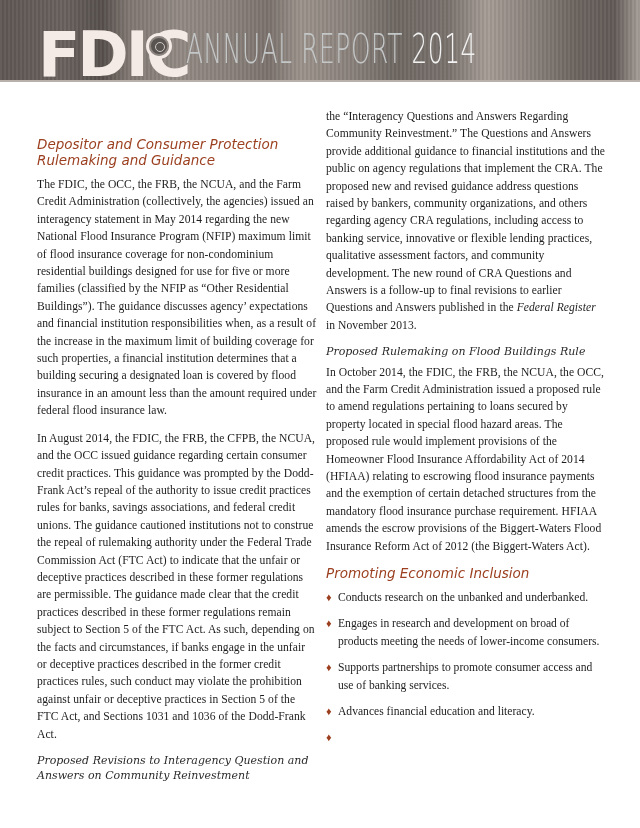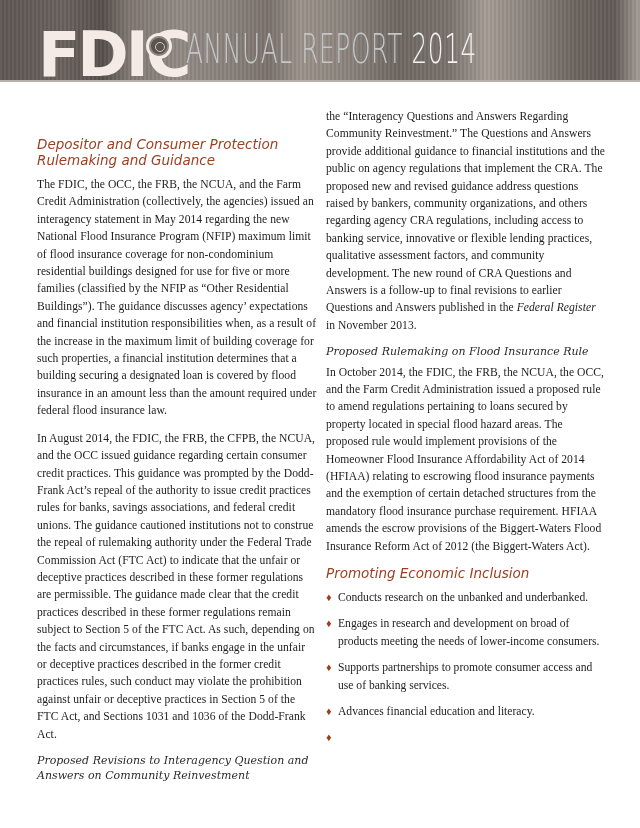--- a/index.html
+++ b/index.html
@@ -102,21 +102,21 @@
 
   <p class="body">In August 2014, the FDIC, the FRB, the CFPB, the NCUA, and the OCC issued guidance regarding certain consumer credit practices.  This guidance was prompted by the Dodd-Frank Act’s repeal of the authority to issue credit practices rules for banks, savings associations, and federal credit unions.  The guidance cautioned institutions not to construe the repeal of rulemaking authority under the Federal Trade Commission Act (FTC Act) to indicate that the unfair or deceptive practices described in these former regulations are permissible.  The guidance made clear that the credit practices described in these former regulations remain subject to Section 5 of the FTC Act.  As such, depending on the facts and circumstances, if banks engage in the unfair or deceptive practices described in the former credit practices rules, such conduct may violate the prohibition against unfair or deceptive practices in Section 5 of the FTC Act, and Sections 1031 and 1036 of the Dodd-Frank Act.</p>
 
   <div class="sub-head">Proposed Revisions to Interagency Question and Answers on Community Reinvestment</div>
 
 </div>
 
 <div class="col col-right">
   <p class="body"><span>the “Interagency Questions and Answers Regarding Community Reinvestment.”  The Questions and Answers provide additional guidance to financial institutions and the public on agency regulations that implement the CRA.  The proposed new and revised guidance address questions raised by bankers, community organizations, and others regarding agency CRA regulations, including access to banking service, innovative or flexible lending practices, qualitative assessment factors, and community development.  The new round of CRA Questions and Answers is a follow-up to final revisions to earlier Questions and Answers published in the </span><em class="pub">Federal Register</em><span> in November 2013.</span></p>
 
-  <div class="sub-head">Proposed Rulemaking on Flood Insurance Rule</div>
+  <div class="sub-head">Proposed Rulemaking on Flood Buildings Rule</div>
   <p class="body">In October 2014, the FDIC, the FRB, the NCUA, the OCC, and the Farm Credit Administration issued a proposed rule to amend regulations pertaining to loans secured by property located in special flood hazard areas.  The proposed rule would implement provisions of the Homeowner Flood Insurance Affordability Act of 2014 (HFIAA) relating to escrowing flood insurance payments and the exemption of certain detached structures from the mandatory flood insurance purchase requirement.  HFIAA amends the escrow provisions of the Biggert-Waters Flood Insurance Reform Act of 2012 (the Biggert-Waters Act).</p>
 
   <div class="sec-head" style="margin-top:0">Promoting Economic Inclusion</div>
 
   <ul class="bullets">
     <li><span class="diamond">♦</span><span>Conducts research on the unbanked and underbanked.</span></li>
     <li><span class="diamond">♦</span><span>Engages in research and development on broad of products meeting the needs of lower-income consumers.</span></li>
     <li><span class="diamond">♦</span><span>Supports partnerships to promote consumer access and use of banking services.</span></li>
     <li><span class="diamond">♦</span><span>Advances financial education and literacy.</span></li>
     <li>

